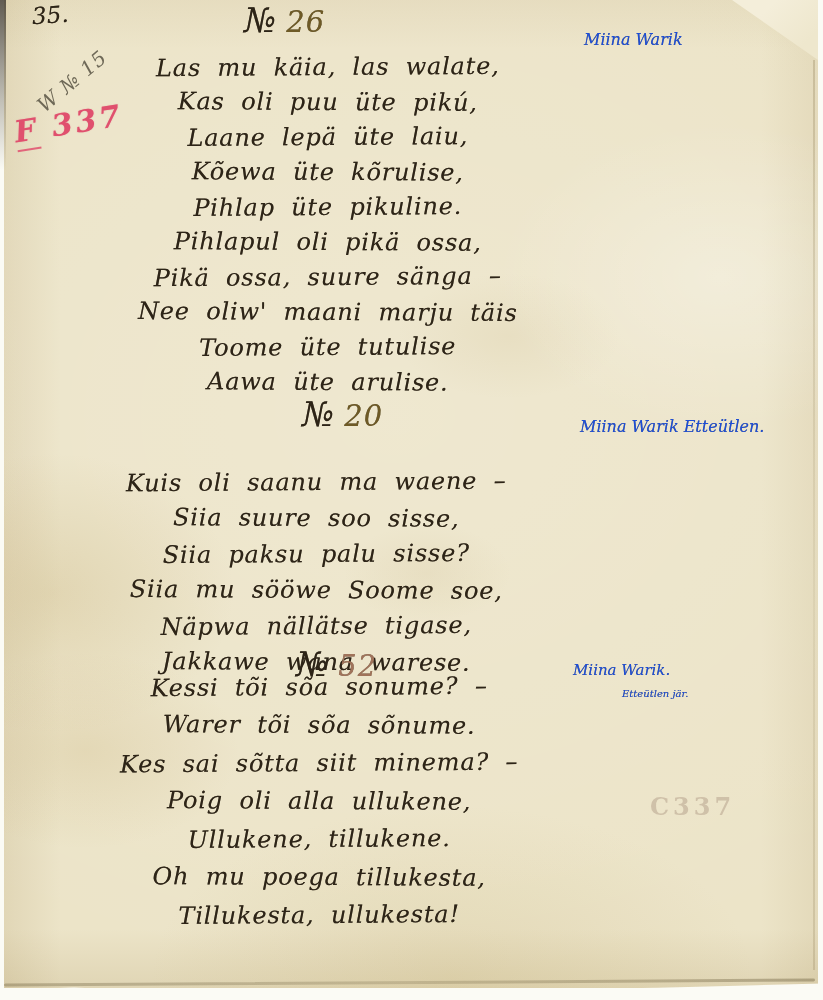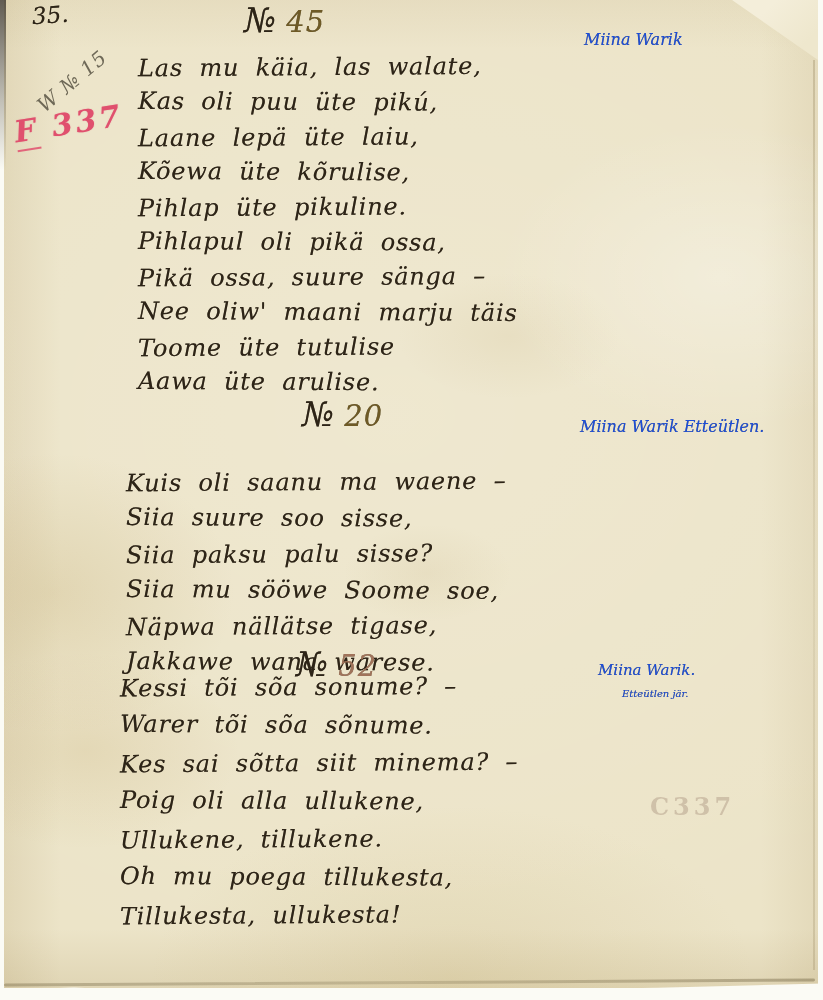--- a/index.html
+++ b/index.html
@@ -74,24 +74,24 @@
   .no-val { font-size:29px; font-style:italic; margin-left:10px; letter-spacing:1px; }
   .h26 { left:244px; top:0px; }
   .h27 { left:302px; top:394px; }
   .h28 { left:296px; top:644px; }
   .h26 .no-val, .h27 .no-val { color:#6e5a26; }
   .h28 .no-val { color:#a0735a; }
   
   .annot { position:absolute; font-size:16px; color:#1d4ed8; }
   .a1 { left:584px; top:30px; }
   .a2 { left:580px; top:417px; }
-  .a3 { left:598px; top:661px; font-size:15px; }
+  .a3 { left:573px; top:661px; font-size:15px; }
   .a3b { left:622px; top:688px; font-size:10px; }
   
-  .poem { position:absolute; font-size:24px; }
+  .poem { position:absolute; font-size:24px;text-align:center; }
   .poem .poem-line {
     font-style:italic; color:#2d2417; text-shadow:0 0 0.5px rgba(45,36,23,0.55);
     letter-spacing:0.8px; word-spacing:8px; white-space:nowrap;
   }
   .p26 { left:138px; top:50px; }
   .p26 .poem-line { height:35px; line-height:35px; }
   .p27 { left:126px; top:436px;margin-top:28px; }
   .p27 .poem-line { height:36px; line-height:36px; }
   .p28 { left:120px; top:668px; }
   .p28 .poem-line { height:38px; line-height:38px; }
@@ -111,21 +111,21 @@
   <div class="crease-right"></div>
   <div class="fold"></div>
 
   <div class="page-number hand">35.</div>
   <div class="pencil-note hand">W № 15</div>
   <div class="stamp"><span class="stamp-f">F</span> <span>337</span></div>
   <div class="ghost-stamp">C337</div>
 
   <section>
     <div class="heading h26 hand">
-      <span class="no-sym">№</span><span class="no-val">45</span>
+      <span class="no-sym">№</span><span class="no-val">26</span>
     </div>
     <div class="annot a1 hand">Miina Warik</div>
     <div class="poem p26">
         <div class="poem-line">Las mu käia, las walate,</div>
         <div class="poem-line">Kas oli puu üte pikú,</div>
         <div class="poem-line">Laane lepä üte laiu,</div>
         <div class="poem-line">Kõewa üte kõrulise,</div>
         <div class="poem-line">Pihlap üte pikuline.</div>
         <div class="poem-line">Pihlapul oli pikä ossa,</div>
         <div class="poem-line">Pikä ossa, suure sänga –</div>

